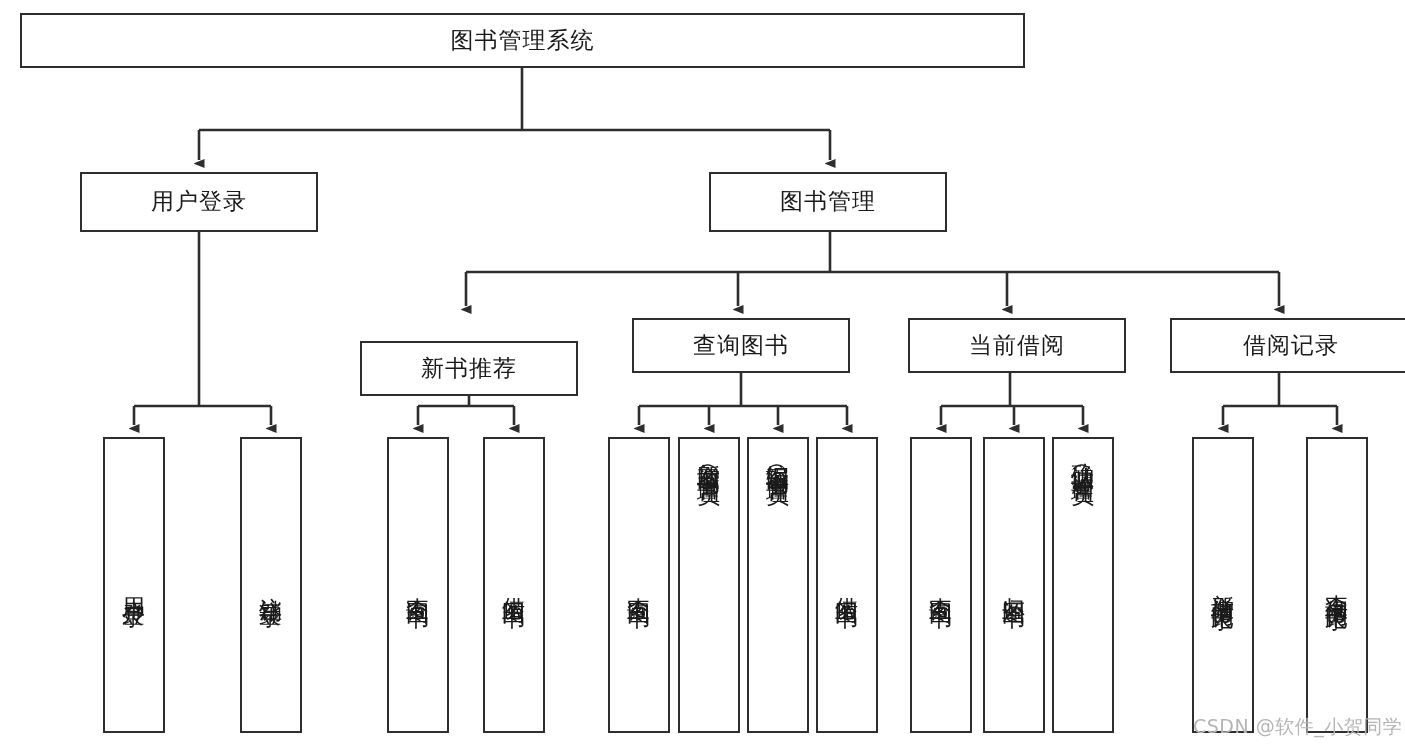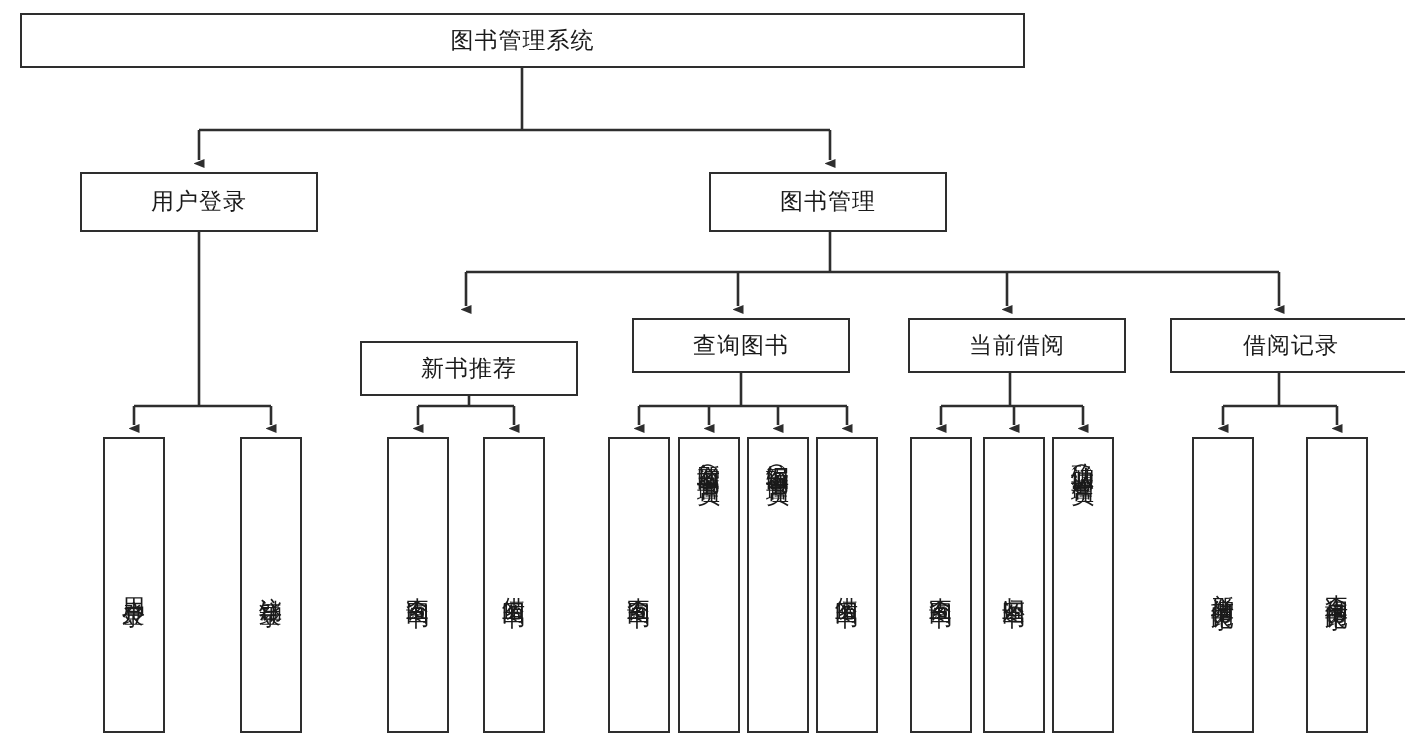--- a/index.html
+++ b/index.html
@@ -179,14 +179,15 @@
         <span class="vlabel">确认归还（管理员）</span>
       </div>
       <div class="node vert centered" style="left: 1192px; top: 437px; width: 62px; height: 296px;">
         <span class="vlabel">新增借阅记录</span>
       </div>
       <div class="node vert centered" style="left: 1306px; top: 437px; width: 62px; height: 296px;">
         <span class="vlabel">查询借阅记录</span>
       </div>
     </div>
 
+  <div class="watermark" style="left: 1193px; top: 714px;">CSDN @软件_小贺同学</div>
 
 </div>
 
 </body></html>

